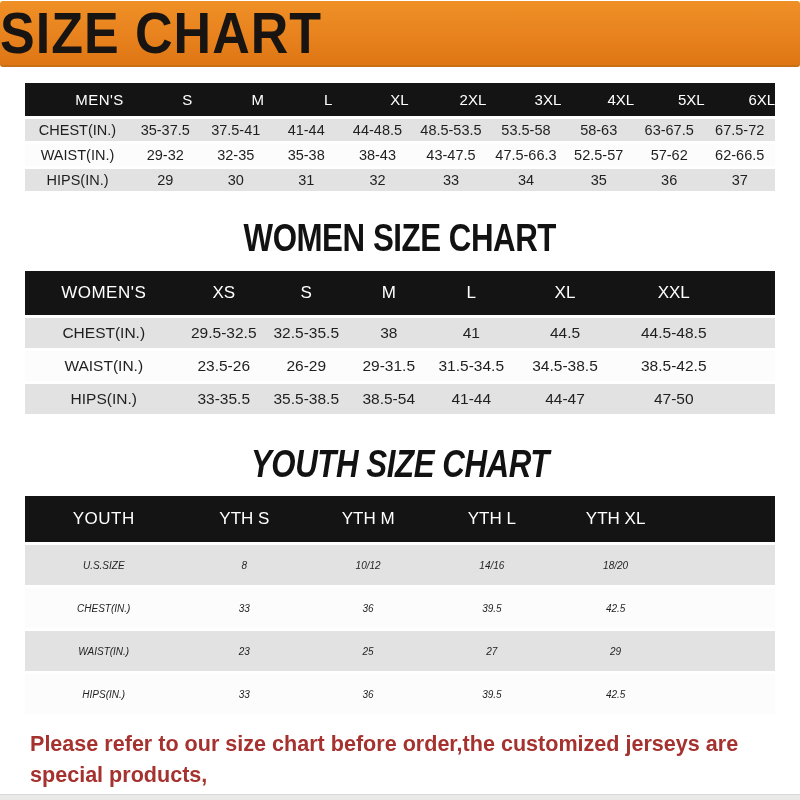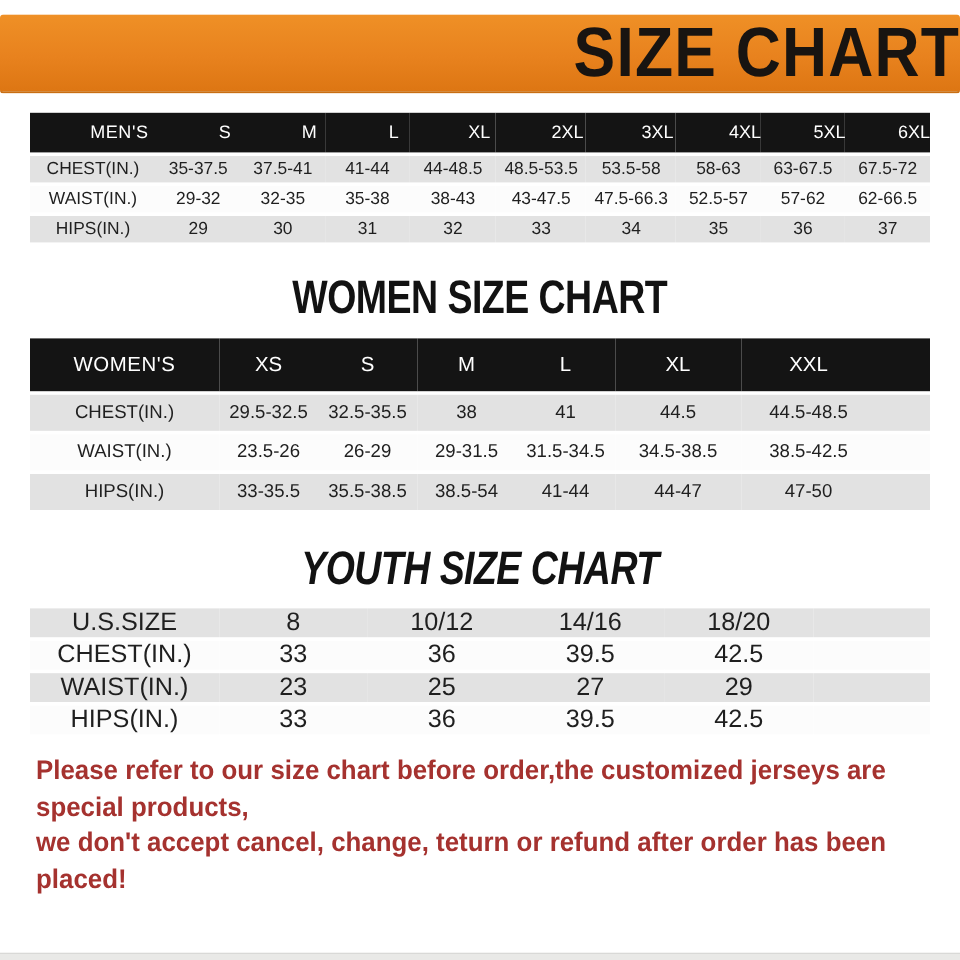--- a/index.html
+++ b/index.html
@@ -1,21 +1,21 @@
 <!DOCTYPE html>
 <html><head>
 <meta charset="utf-8">
 <style>
   html,body{margin:0;padding:0;}
   body{font-family:"Liberation Sans","DejaVu Sans",sans-serif;background:#ffffff;}
   .page{position:relative;width:800px;height:800px;background:#ffffff;overflow:hidden;}
 
   
-  .banner{margin:12px 0 0 0;height:64px;background:linear-gradient(180deg,#ef9026 0%,#e8821e 55%,#dd7613 100%);
-          border-bottom:2px solid #c96e12;border-radius:3px;display:flex;align-items:center;justify-content:flex-end;}
+  .banner{margin:1px 0 0 0;height:64px;background:linear-gradient(180deg,#ef9026 0%,#e8821e 55%,#dd7613 100%);
+          border-bottom:2px solid #c96e12;border-radius:3px;display:flex;align-items:center;justify-content:flex-start;}
   .banner .big{display:inline-block;font-size:52px;font-weight:bold;color:#181411;
                letter-spacing:1px;transform:scaleY(1.12);}
 
   
   .hd{text-align:center;}
   .hd span{display:inline-block;font-weight:bold;color:#121212;transform:scale(0.92,1.15);letter-spacing:-0.5px;}
   .hd1{margin-top:20px;}
   .hd1 span{font-size:31px;}
   .hd2{margin-top:24px;}
   .hd2 span{font-size:34px;}
@@ -31,21 +31,21 @@
   th.tlabel{text-align:left;padding-left:9px;font-weight:bold;letter-spacing:0.5px;}
   .men tr.thead th{height:33px;font-size:15px;padding-left:44px;}
   .men th.tlabel{font-size:22px;}
   .women tr.thead th{height:44px;font-size:17px;}
   .women th.tlabel{font-size:23px;}
   .youth tr.thead th{height:46px;font-size:17px;}
   .youth th.tlabel{font-size:23px;}
   tr.data td{text-align:center;color:#1f1f1f;padding:0;}
   .men tr.data td{height:22px;font-size:14.5px;}
   .women tr.data td{height:30px;font-size:15.5px;}
-  .youth tr.data td{height:24px;font-size:21px;}
+  .youth tr.data td{height:40px;font-size:10px;font-style:italic;}
   tr.gray td{background:#e2e2e2;}
   tr.white td{background:#fcfcfc;}
   td.rlabel{font-size:15px;color:#232323;}
 
   
   .footer{margin:12px 0 0 30px;}
   .footer p{margin:0;font-size:22px;line-height:1.36;font-weight:bold;color:#a5322f;
             transform:scale(0.98,1.02);transform-origin:left top;}
 
   .bottom-strip{position:absolute;left:0;bottom:0;width:100%;height:5px;background:#e9e9e7;border-top:1px solid #d9d9d7;}
@@ -191,20 +191,28 @@
   <table class="youth">
     <colgroup>
       <col style="width:21%">
         <col style="width:16.5%">
         <col style="width:16.5%">
       <col style="width:16.5%">
         <col style="width:16.5%">
         <col style="width:13%">
     </colgroup>
     <tbody>
+        <tr class="thead">
+      <th class="tlabel">YOUTH</th>
+      <th>YTH S</th>
+      <th>YTH M</th>
+      <th>YTH L</th>
+      <th>YTH XL</th>
+      <th></th>
+    </tr>
     <tr class="data gray">
       <td class="rlabel">U.S.SIZE</td>
       <td>8</td>
       <td>10/12</td>
       <td>14/16</td>
       <td>18/20</td>
       <td></td>
     </tr>
     <tr class="data white">
       <td class="rlabel">CHEST(IN.)</td>

